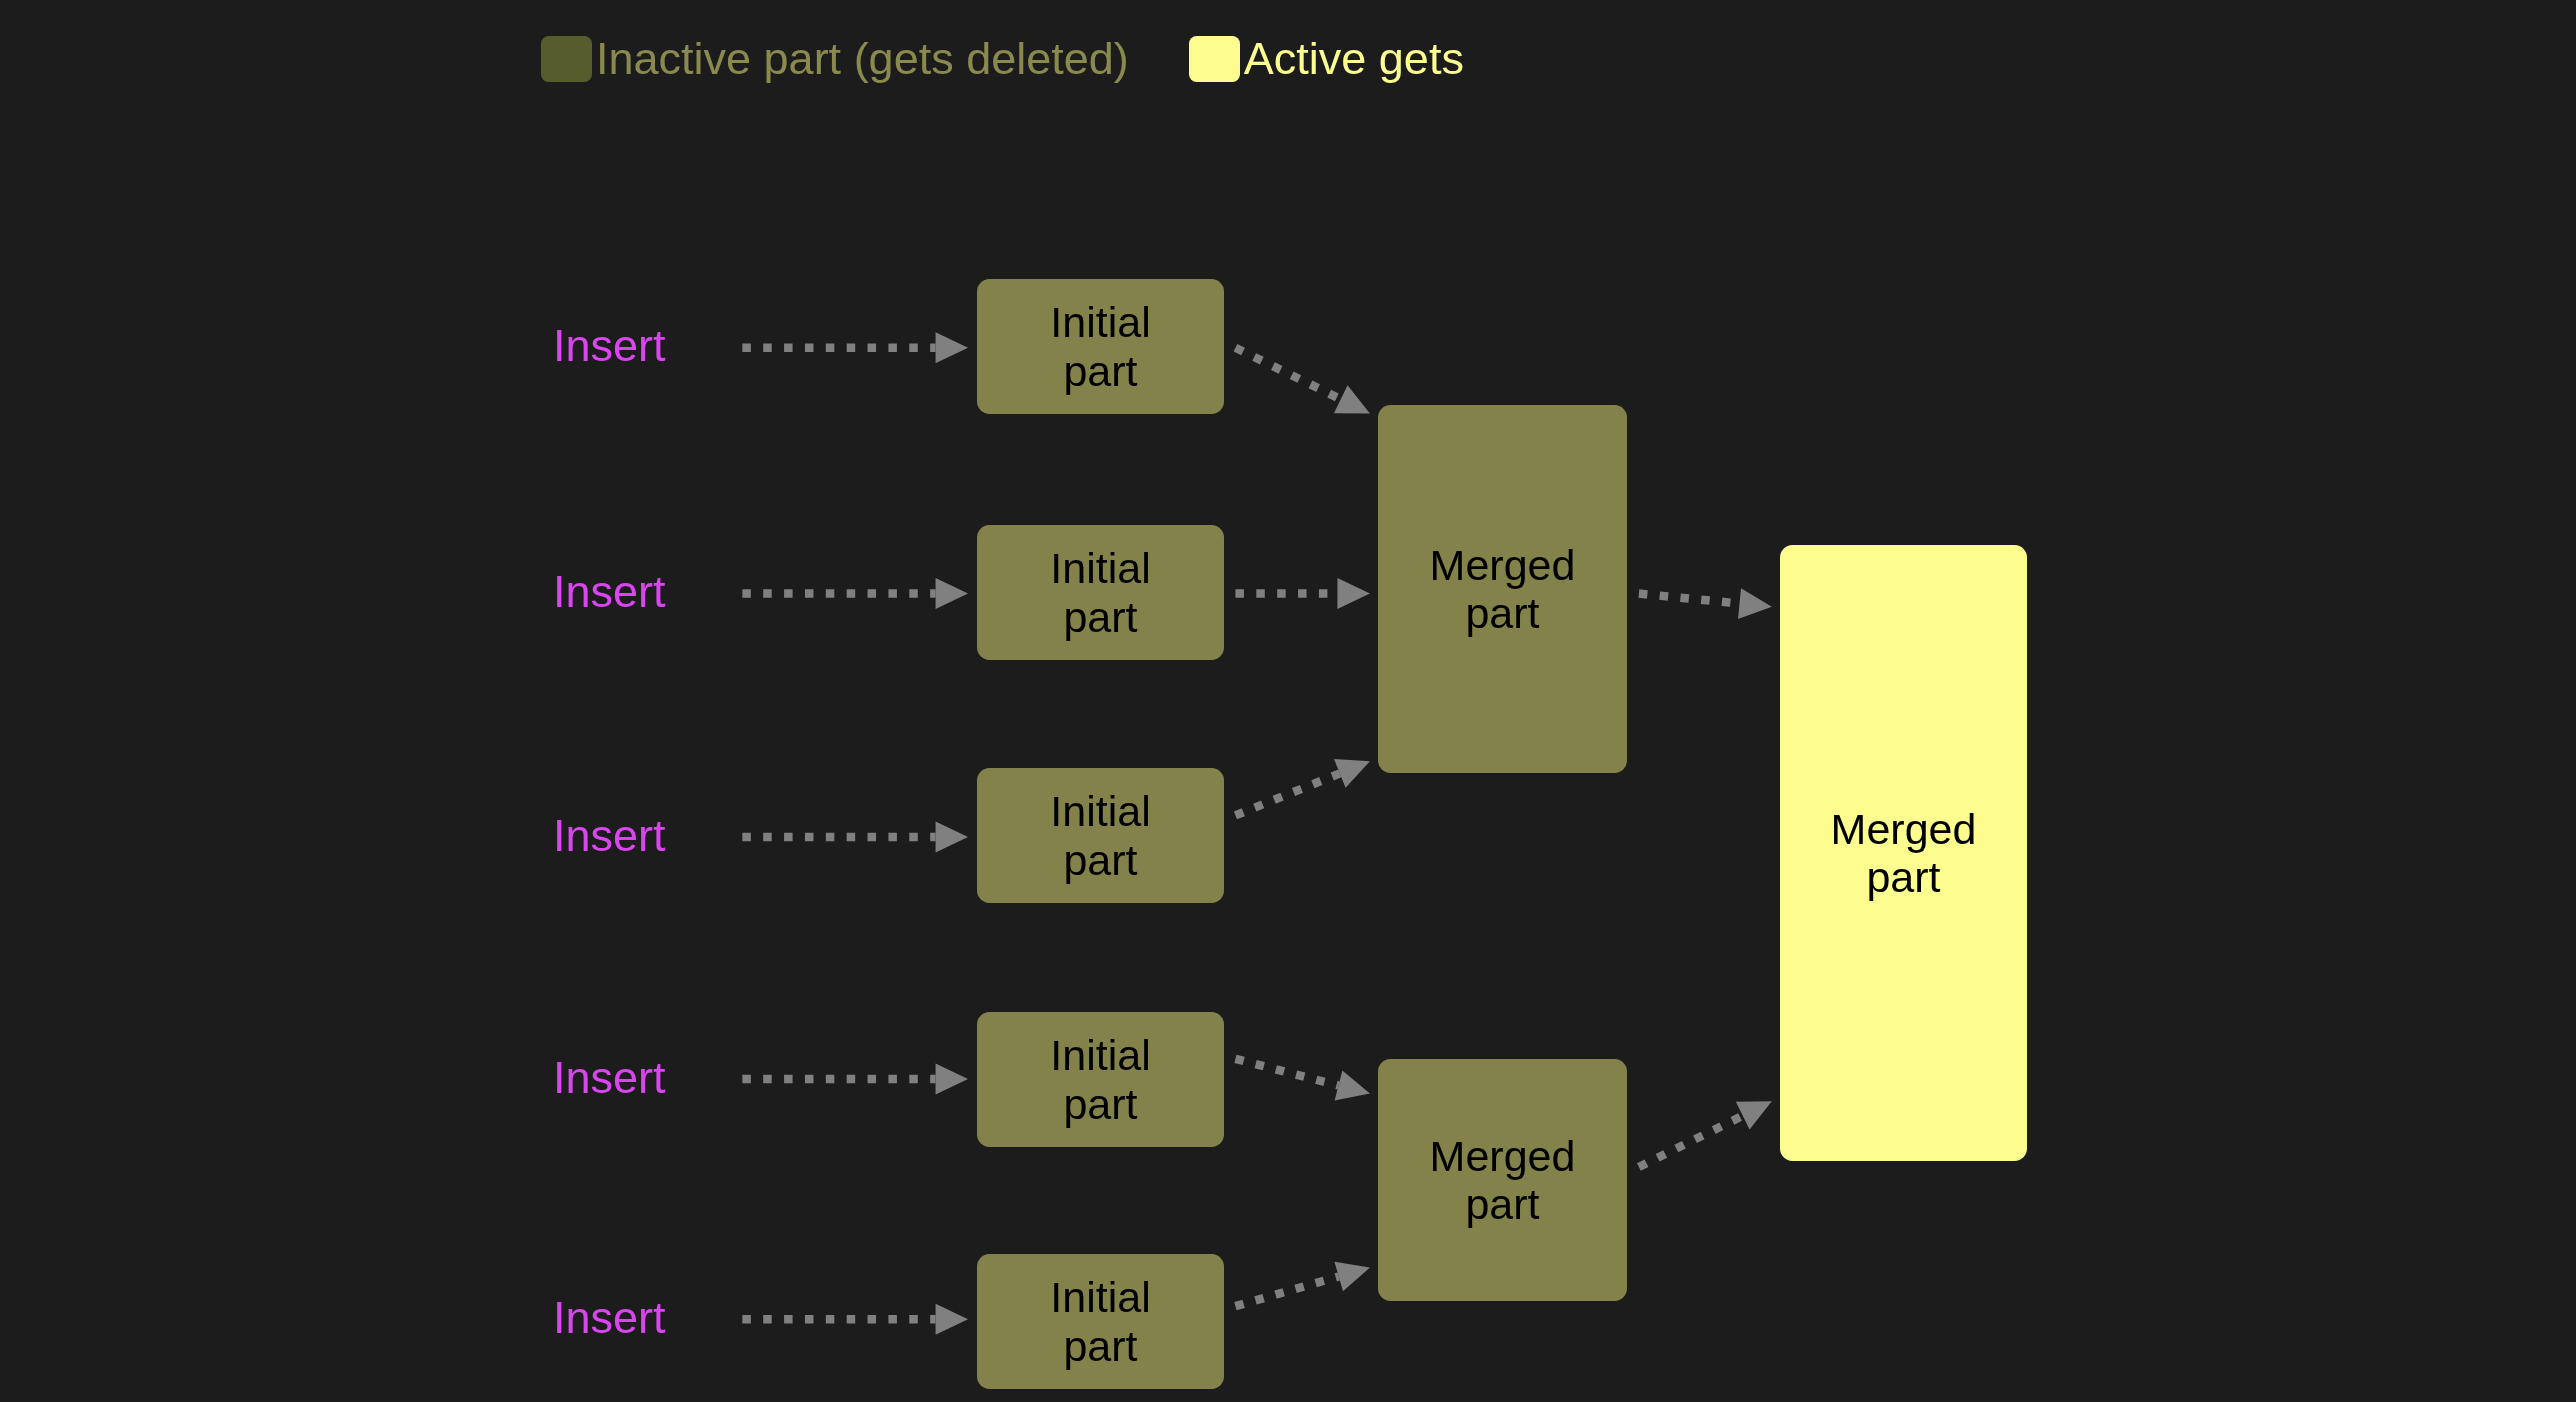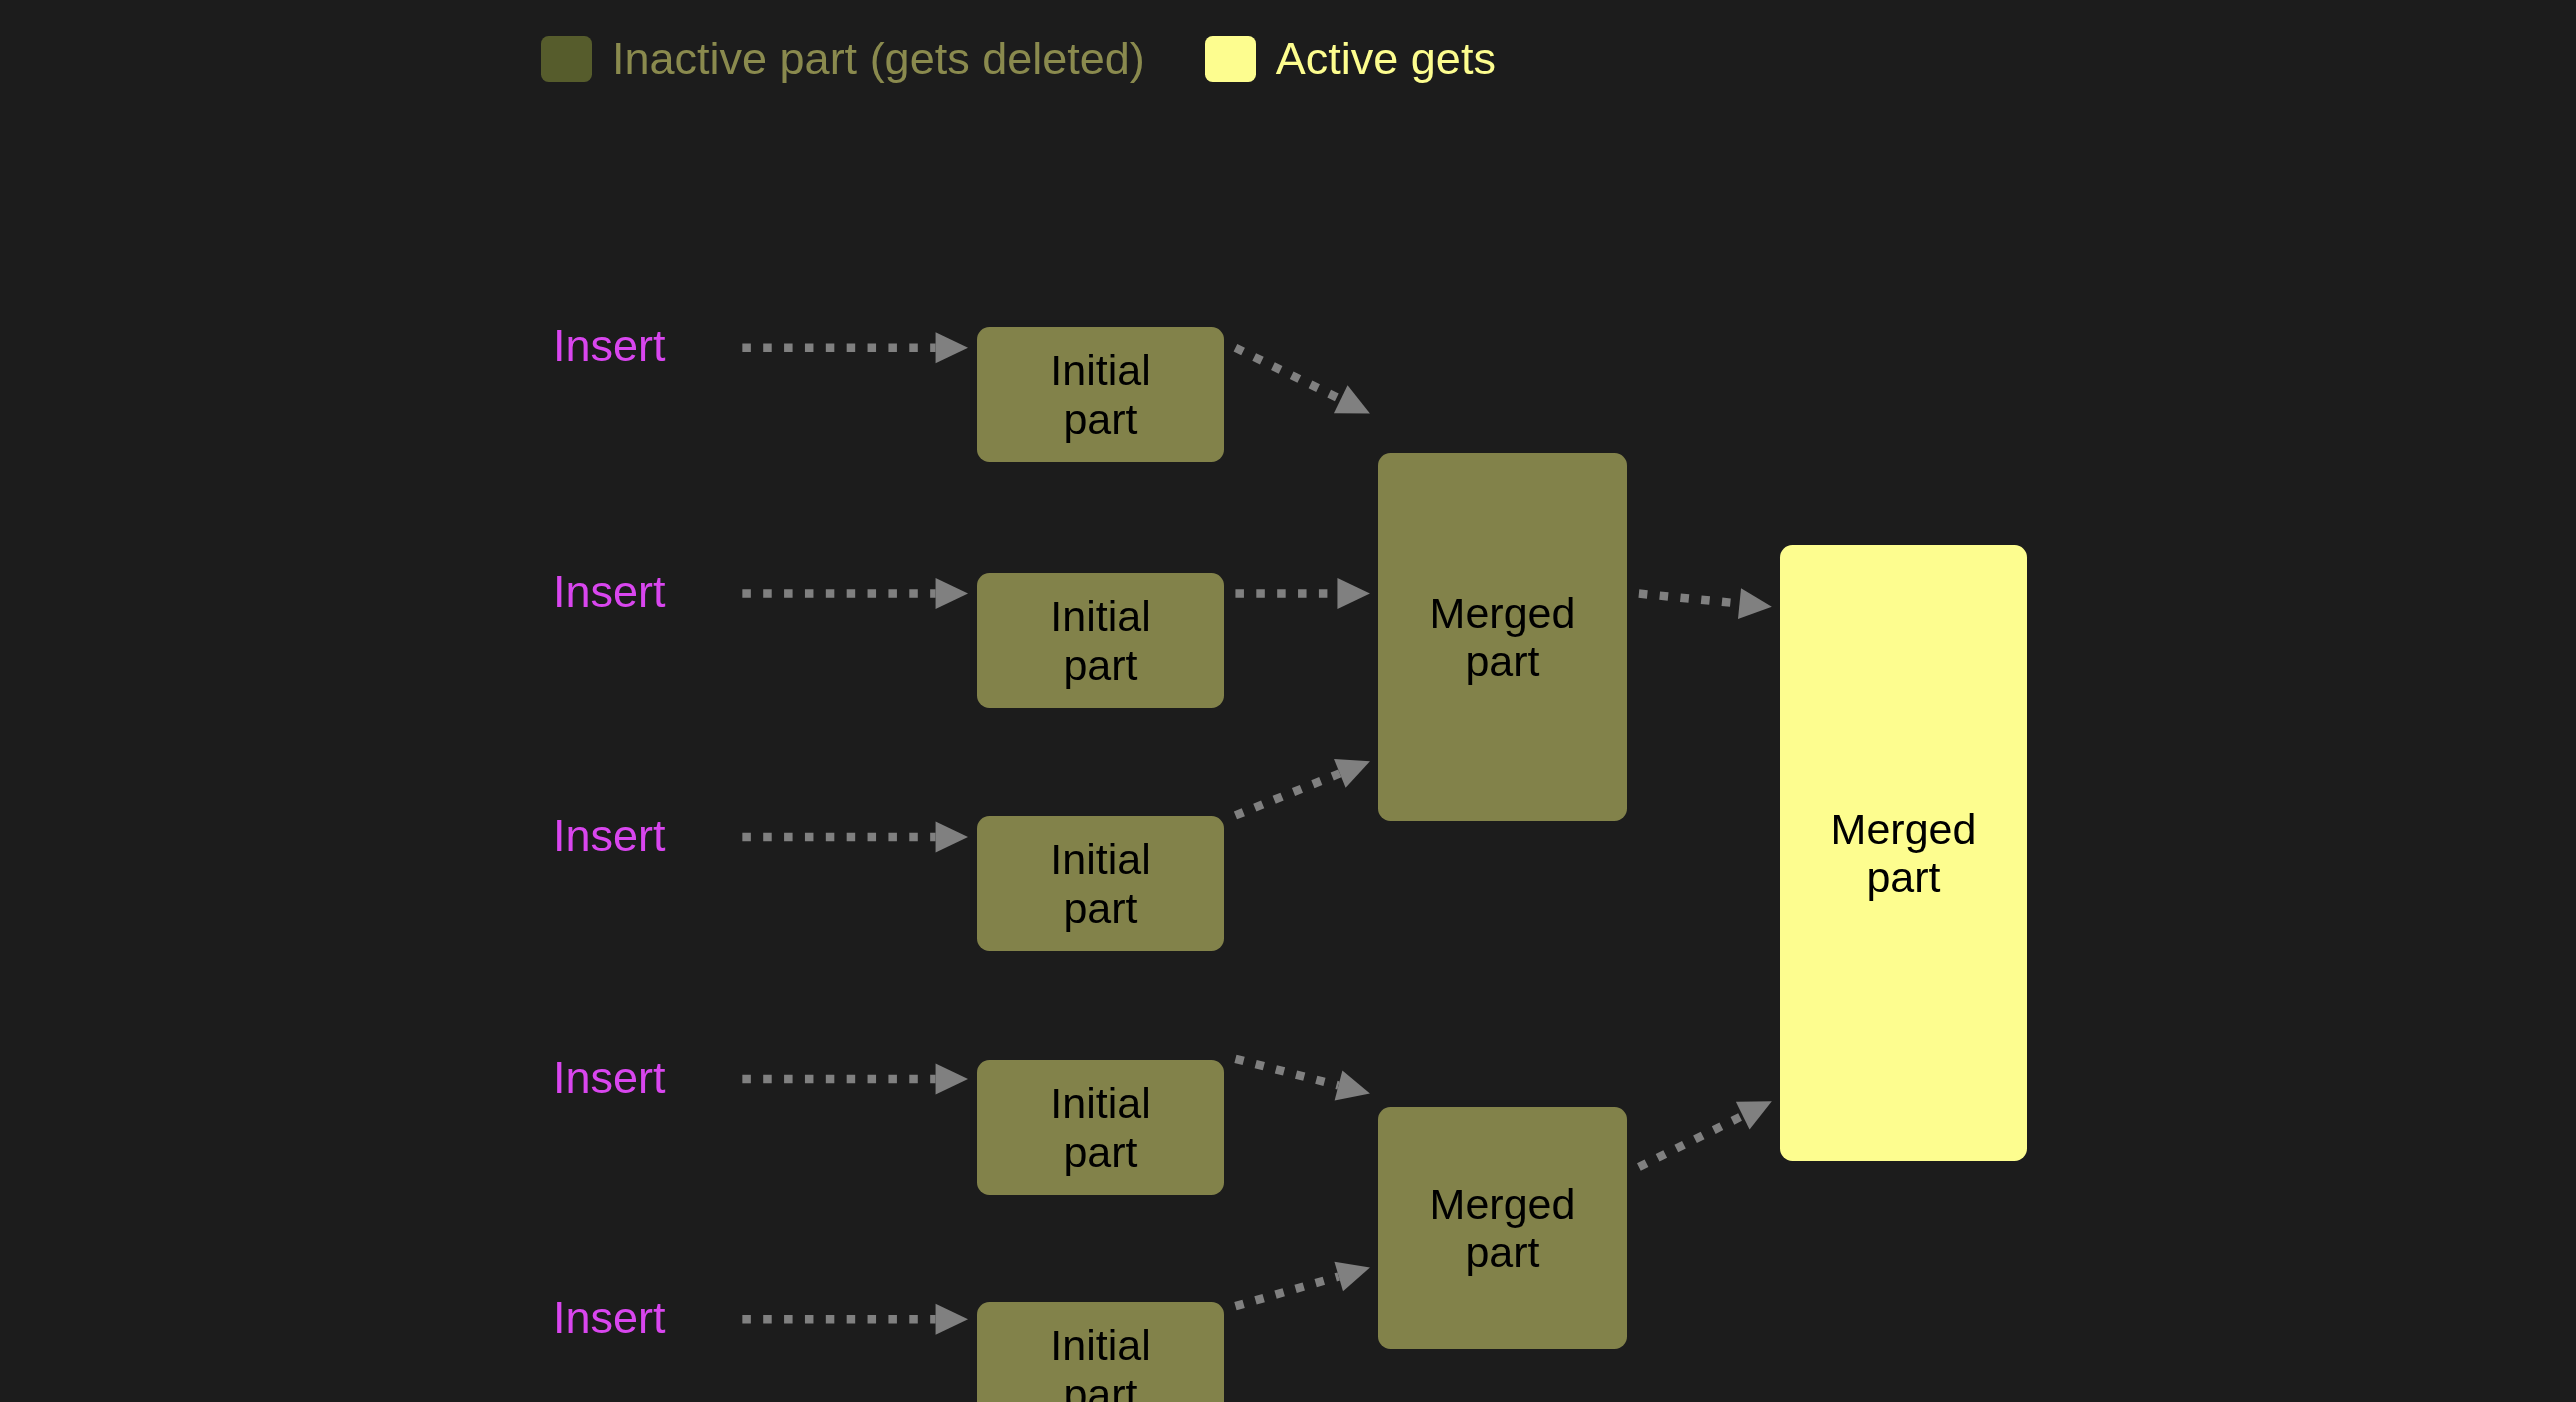--- a/index.html
+++ b/index.html
@@ -24,21 +24,21 @@
     left: 541px;
     top: 21.6px;
     display: flex;
     align-items: center;
     gap: 60px;
     height: 74px;
   }
   .legend-item {
     display: flex;
     align-items: center;
-    gap: 20px;
+    gap: 4px;
   }
   .legend-swatch {
     width: 51px;
     height: 46px;
     border-radius: 7.7px;
     flex: 0 0 auto;
   }
   .legend-swatch.inactive { background: #565c2c; }
   .legend-swatch.active   { background: #fdfd8f; }
   .legend-label {
@@ -55,21 +55,21 @@
     display: flex;
     align-items: center;
     justify-content: center;
     text-align: center;
     color: #000000;
     border-radius: 12.4px;
     font-size: 43px;
     line-height: 1.12;
     box-sizing: border-box;
   }
-  .node.inactive { background: #82824a; margin-top: 48px; }
+  .node.inactive { background: #82824a; }
   .node.active   { background: #fdfd8f; }
 
   .insert-label {
     position: absolute;
     color: #d946ef;
     font-size: 45px;
     line-height: 1;
     white-space: nowrap;
   }
 

